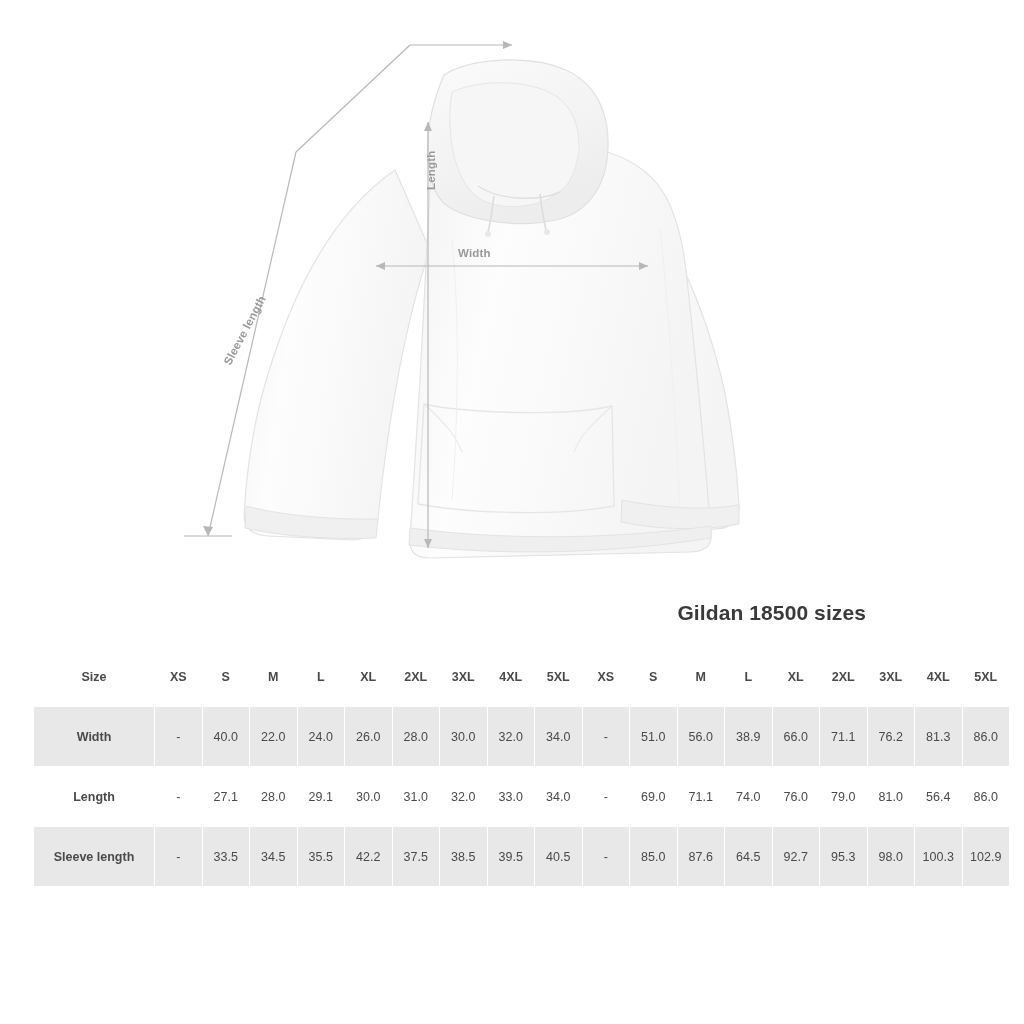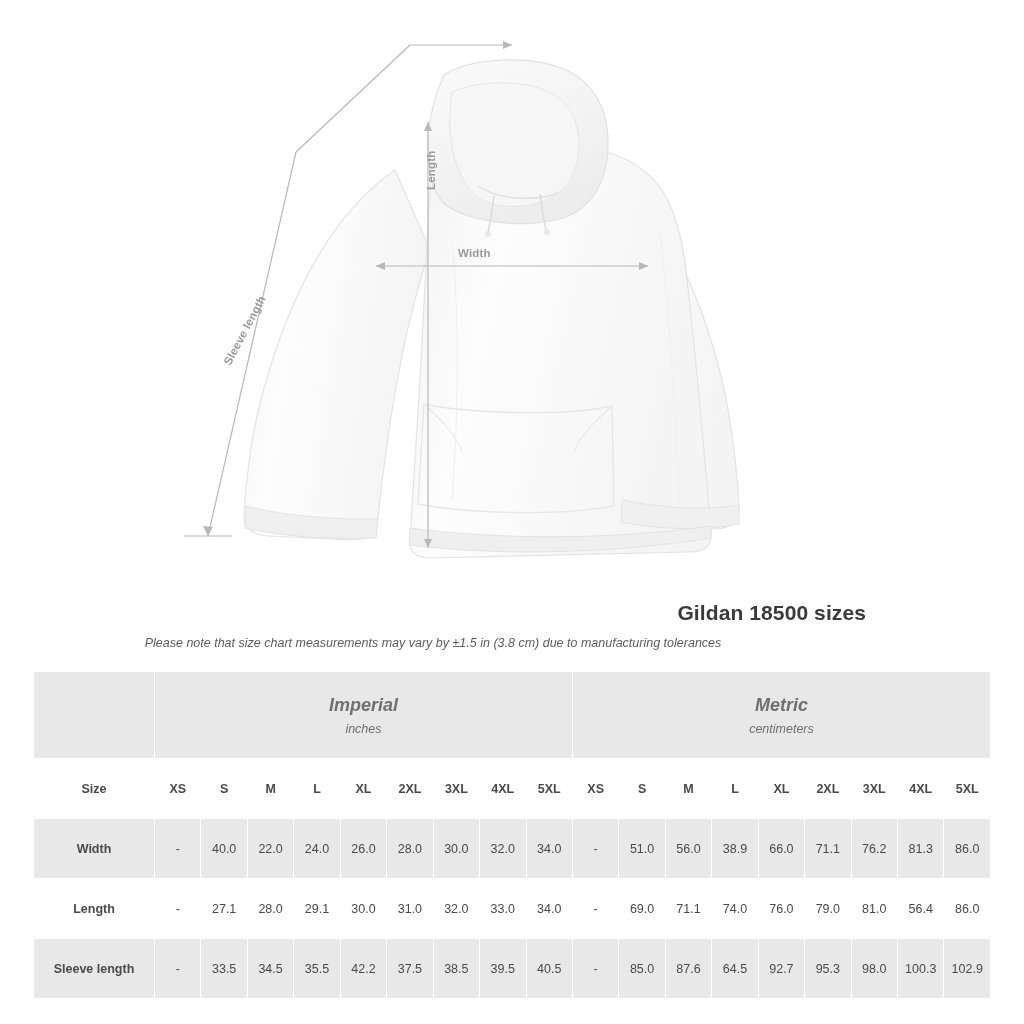--- a/index.html
+++ b/index.html
@@ -220,36 +220,24 @@
       <polygon points="208,536 203,526 213,527" fill="#b8b8b8"></polygon>
       <line x1="184" y1="536" x2="232" y2="536" stroke="#b8b8b8" stroke-width="1.2"></line>
     </svg>
 
     <div class="dim-label label-width">Width</div>
     <div class="dim-label label-length">Length</div>
     <div class="dim-label label-sleeve">Sleeve length</div>
   </div>
 
   <div class="chart-title">Gildan 18500 sizes</div>
-  <div class="chart-note">Please note that size chart measurements may vary by ±1.5 in (3.8 cm) due to manufacturing tolerances</div>
 
   <div class="table-wrap">
     <table class="size-table">
       <tbody>
-        <tr>
-          <td class="unit-head corner-blank first-col"></td>
-          <td class="unit-head" colspan="9">
-            <span class="unit-name">Imperial</span>
-            <span class="unit-sub">inches</span>
-          </td>
-          <td class="unit-head" colspan="9">
-            <span class="unit-name">Metric</span>
-            <span class="unit-sub">centimeters</span>
-          </td>
-        </tr>
 
         <tr class="plain">
           <td class="col-head-cell first-col">Size</td>
           <td class="col-head-cell data-col">XS</td>
           <td class="col-head-cell data-col">S</td>
           <td class="col-head-cell data-col">M</td>
           <td class="col-head-cell data-col">L</td>
           <td class="col-head-cell data-col">XL</td>
           <td class="col-head-cell data-col">2XL</td>
           <td class="col-head-cell data-col">3XL</td>

